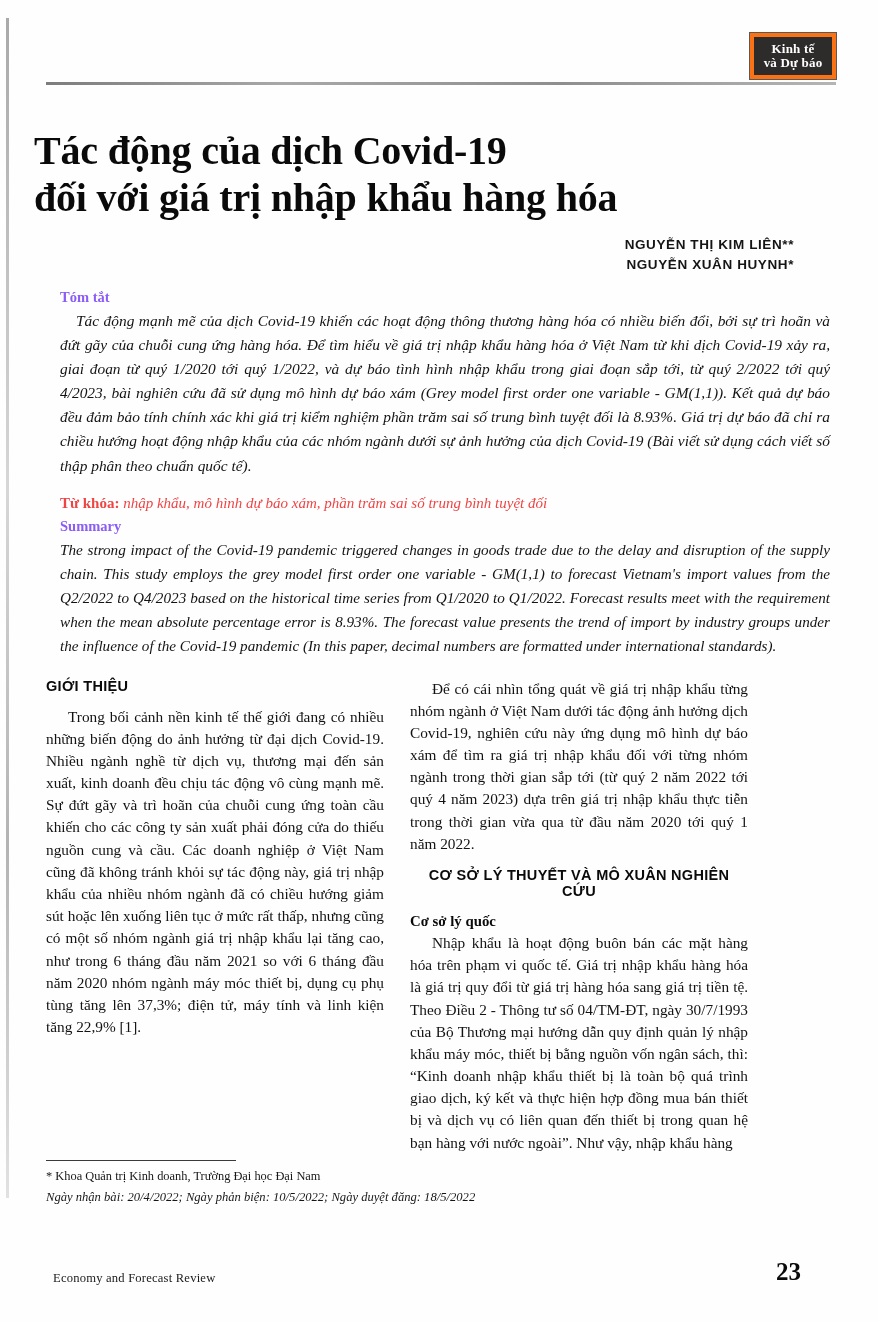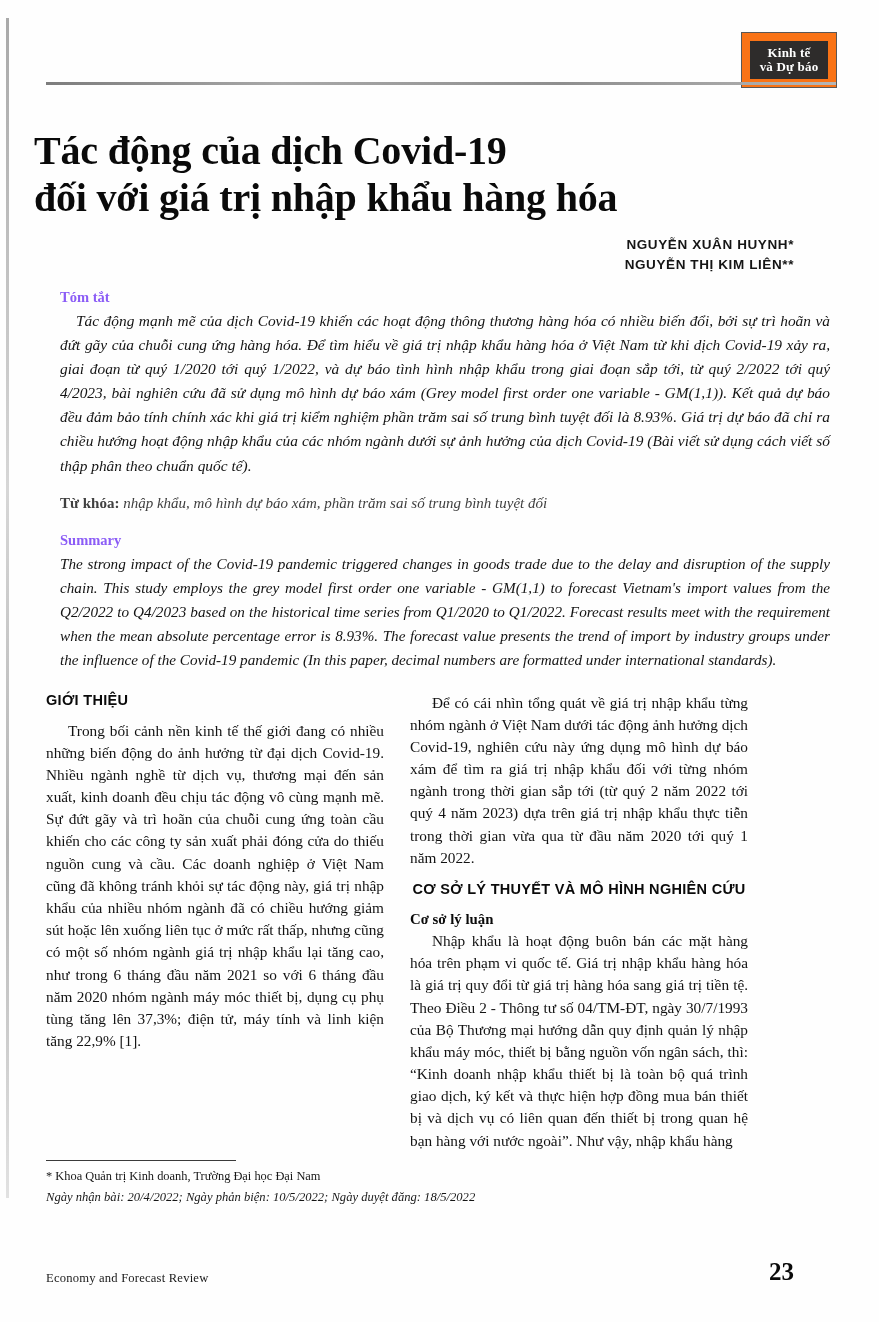--- a/index.html
+++ b/index.html
@@ -44,21 +44,21 @@
     height: 92px;
   }
   .logo-badge {
     position: absolute;
     right: 0px;
     top: 33px;
     width: 78px;
     height: 38px;
     background: #2e2c2b;
     color: #ffffff;
-    border: 8px solid #f97316;
+    border: 4px solid #f97316;
     box-shadow: 0 0 0 1px #5a5755;
     display: flex;
     flex-direction: column;
     align-items: center;
     justify-content: center;
     line-height: 1.05;
     font-family: "Liberation Serif", serif;
     font-weight: bold;
   }
   .logo-badge .l1 { font-size: 13px; letter-spacing: .2px; }
@@ -122,25 +122,25 @@
     line-height: 1.57;
     text-align: justify;
     text-indent: 16px;
     color: #131313;
   }
   .kw {
     margin-top: 14px;
     font-family: "Liberation Serif", serif;
     font-size: 15px;
     line-height: 1.5;
-    color: #404040;
+    color: #ef4444;
   }
   .kw b { font-style: normal; font-weight: bold; }
   .kw span.it { font-style: italic; }
-  .summary-wrap { margin-top: 18px; }
+  .summary-wrap { margin-top: 4px; }
   .summary-body {
     font-family: "Liberation Serif", serif;
     font-style: italic;
     font-size: 15.2px;
     line-height: 1.57;
     text-align: justify;
     color: #131313;
   }
 
   
@@ -207,21 +207,21 @@
     font-style: italic;
     font-size: 12.6px;
     line-height: 1.6;
     color: #161616;
     margin-top: 1px;
   }
 
   
   .pagefoot {
     position: absolute;
-    left: 0px;
+    left: 7px;
     top: 1258px;
     width: 790px;
     display: flex;
     align-items: flex-end;
     justify-content: space-between;
   }
   .pf-left {
     font-family: "Liberation Serif", serif;
     font-size: 12.6px;
     color: #1a1a1a;
@@ -250,22 +250,22 @@
       </div>
       <div class="rule-top"></div>
     </div>
 
     <div class="title-block">
       <div class="title-line">Tác động của dịch Covid-19</div>
       <div class="title-line">đối với giá trị nhập khẩu hàng hóa</div>
     </div>
 
     <div class="authors">
+      <div class="author">NGUYỄN THỊ KIM LIÊN**</div>
       <div class="author">NGUYỄN XUÂN HUYNH*</div>
-      <div class="author">NGUYỄN THỊ KIM LIÊN**</div>
     </div>
 
     <div class="abs-wrap">
       <div class="sec-label">Tóm tắt</div>
       <div class="abs-body">Tác động mạnh mẽ của dịch Covid-19 khiến các hoạt động thông thương hàng hóa có nhiều biến đổi, bởi sự trì hoãn và đứt gãy của chuỗi cung ứng hàng hóa. Để tìm hiểu về giá trị nhập khẩu hàng hóa ở Việt Nam từ khi dịch Covid-19 xảy ra, giai đoạn từ quý 1/2020 tới quý 1/2022, và dự báo tình hình nhập khẩu trong giai đoạn sắp tới, từ quý 2/2022 tới quý 4/2023, bài nghiên cứu đã sử dụng mô hình dự báo xám (Grey model first order one variable - GM(1,1)). Kết quả dự báo đều đảm bảo tính chính xác khi giá trị kiểm nghiệm phần trăm sai số trung bình tuyệt đối là 8.93%. Giá trị dự báo đã chỉ ra chiều hướng hoạt động nhập khẩu của các nhóm ngành dưới sự ảnh hưởng của dịch Covid-19 (Bài viết sử dụng cách viết số thập phân theo chuẩn quốc tế).</div>
 
       <div class="kw">
         <b>Từ khóa:</b>
         <span class="it">nhập khẩu, mô hình dự báo xám, phần trăm sai số trung bình tuyệt đối</span>
       </div>
@@ -279,22 +279,22 @@
 
     <div class="cols">
 
       <div class="col">
         <div class="h1-head">GIỚI THIỆU</div>
         <p class="body-p">Trong bối cảnh nền kinh tế thế giới đang có nhiều những biến động do ảnh hưởng từ đại dịch Covid-19. Nhiều ngành nghề từ dịch vụ, thương mại đến sản xuất, kinh doanh đều chịu tác động vô cùng mạnh mẽ. Sự đứt gãy và trì hoãn của chuỗi cung ứng toàn cầu khiến cho các công ty sản xuất phải đóng cửa do thiếu nguồn cung và cầu. Các doanh nghiệp ở Việt Nam cũng đã không tránh khỏi sự tác động này, giá trị nhập khẩu của nhiều nhóm ngành đã có chiều hướng giảm sút hoặc lên xuống liên tục ở mức rất thấp, nhưng cũng có một số nhóm ngành giá trị nhập khẩu lại tăng cao, như trong 6 tháng đầu năm 2021 so với 6 tháng đầu năm 2020 nhóm ngành máy móc thiết bị, dụng cụ phụ tùng tăng lên 37,3%; điện tử, máy tính và linh kiện tăng 22,9% [1].</p>
       </div>
 
       <div class="col">
         <p class="body-p">Để có cái nhìn tổng quát về giá trị nhập khẩu từng nhóm ngành ở Việt Nam dưới tác động ảnh hưởng dịch Covid-19, nghiên cứu này ứng dụng mô hình dự báo xám để tìm ra giá trị nhập khẩu đối với từng nhóm ngành trong thời gian sắp tới (từ quý 2 năm 2022 tới quý 4 năm 2023) dựa trên giá trị nhập khẩu thực tiễn trong thời gian vừa qua từ đầu năm 2020 tới quý 1 năm 2022.</p>
-        <div class="h1-head center spacer-top">CƠ SỞ LÝ THUYẾT VÀ MÔ HÌNH NGHIÊN CỨU</div>
-        <div class="h2-head">Cơ sở lý luận</div>
+        <div class="h1-head center spacer-top">CƠ SỞ LÝ THUYẾT VÀ MÔ XUÂN NGHIÊN CỨU</div>
+        <div class="h2-head">Cơ sở lý quốc</div>
         <p class="body-p">Nhập khẩu là hoạt động buôn bán các mặt hàng hóa trên phạm vi quốc tế. Giá trị nhập khẩu hàng hóa là giá trị quy đổi từ giá trị hàng hóa sang giá trị tiền tệ. Theo Điều 2 - Thông tư số 04/TM-ĐT, ngày 30/7/1993 của Bộ Thương mại hướng dẫn quy định quản lý nhập khẩu máy móc, thiết bị bằng nguồn vốn ngân sách, thì: “Kinh doanh nhập khẩu thiết bị là toàn bộ quá trình giao dịch, ký kết và thực hiện hợp đồng mua bán thiết bị và dịch vụ có liên quan đến thiết bị trong quan hệ bạn hàng với nước ngoài”. Như vậy, nhập khẩu hàng</p>
       </div>
 
     </div>
 
     <div class="foot-rule"></div>
     <div class="footnotes">
       <div class="fn">* Khoa Quản trị Kinh doanh, Trường Đại học Đại Nam</div>
       <div class="fn-date">Ngày nhận bài: 20/4/2022; Ngày phản biện: 10/5/2022; Ngày duyệt đăng: 18/5/2022</div>
     </div>

